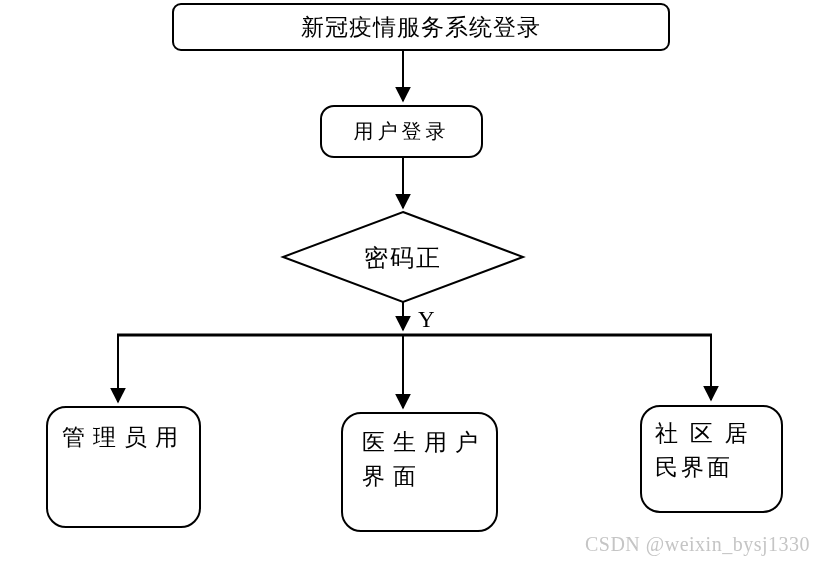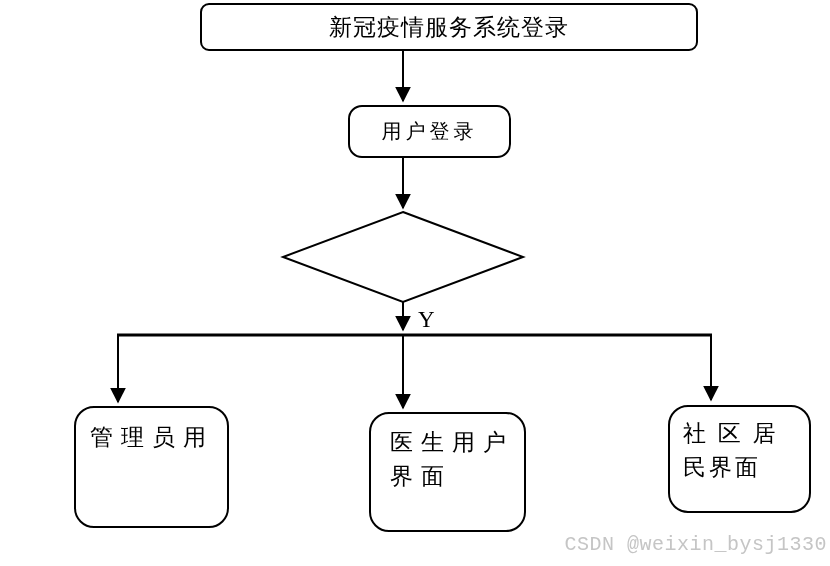--- a/index.html
+++ b/index.html
@@ -21,21 +21,20 @@
     left: 0;
     top: 0;
     width: 830px;
     height: 566px;
   }
   .node {
     position: absolute;
     box-sizing: border-box;
     border: 2px solid #000000;
     background: #ffffff;
-    margin-left: 28px;
   }
   .node-center {
     display: flex;
     align-items: center;
     justify-content: center;
     text-align: center;
   }
   .node-start {
     left: 172px; top: 3px;
     width: 498px; height: 48px;
@@ -85,23 +84,23 @@
     width: 143px; height: 108px;
     padding: 10px 0 0 13px;
     letter-spacing: 3px;
   }
   .node-line {
     display: block;
     white-space: pre;
   }
   .watermark {
     position: absolute;
-    right: 3px;
+    right: 20px;
     top: 533px;
-    font-family: Liberation Mono, monospace;
+    font-family: Liberation Serif, serif;
     font-size: 20px;
     color: #c5c5c5;
     letter-spacing: 0.5px;
     text-shadow: 1px 1px 0 #ffffff;
   }
 </style>
 </head>
 <body>
 
 <div class="canvas">
@@ -131,20 +130,21 @@
   </svg>
 
   <div class="node node-center node-start">
     <span>新冠疫情服务系统登录</span>
   </div>
 
   <div class="node node-center node-login">
     <span>用户登录</span>
   </div>
 
+  <div class="decision-label">密码正</div>
 
   <div class="yes-label">Y</div>
 
   <div class="node node-branch node-admin">
     <span class="node-line">管理员用</span>
   </div>
 
   <div class="node node-branch node-doctor">
     <span class="node-line">医生用户</span>
     <span class="node-line">界面</span>

